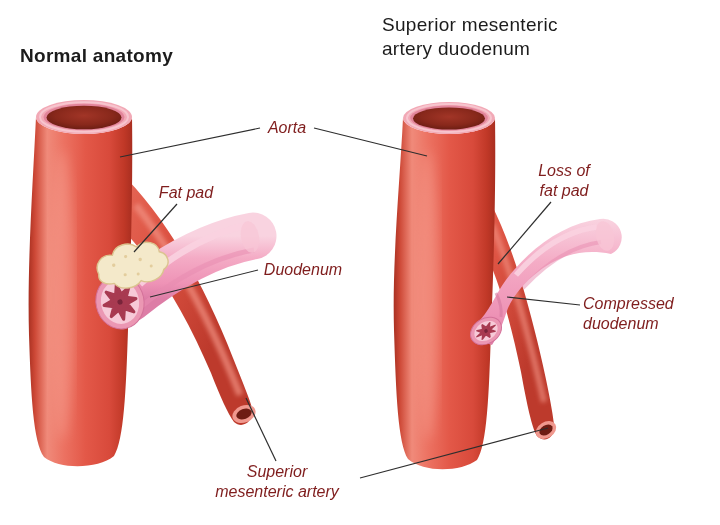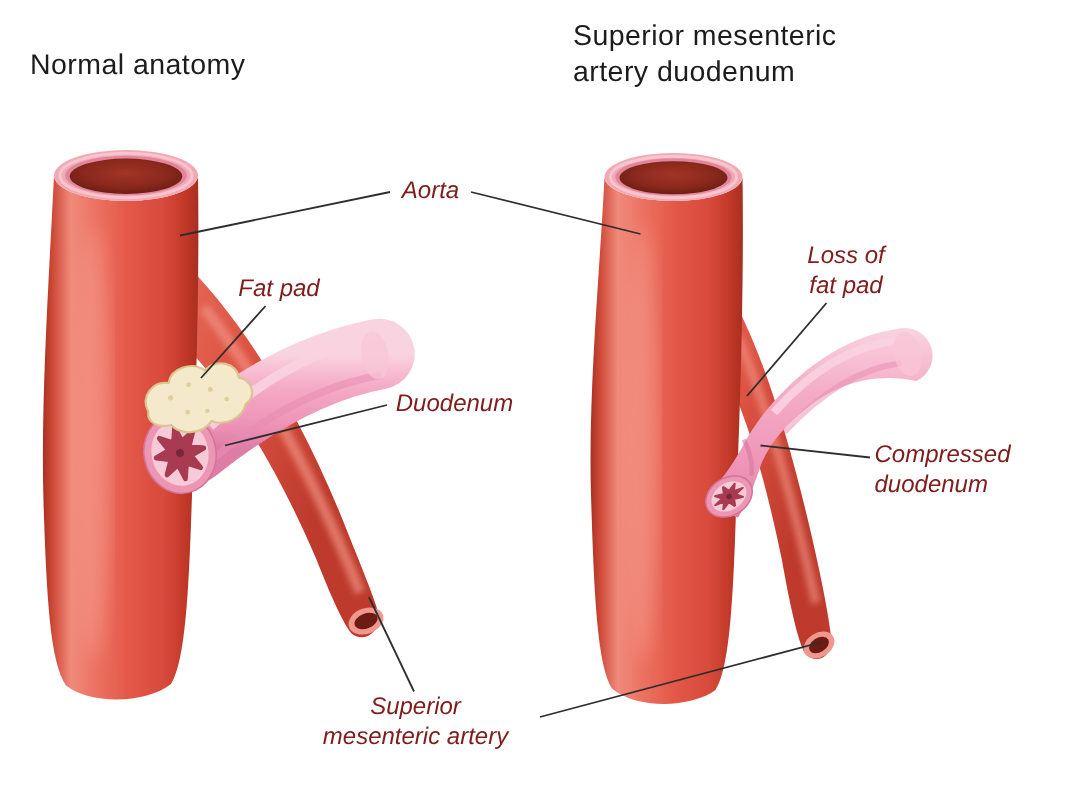--- a/index.html
+++ b/index.html
@@ -159,21 +159,21 @@
       <line x1="314" y1="128" x2="427" y2="156"></line>
       <line x1="177" y1="204" x2="134" y2="252"></line>
       <line x1="258" y1="270" x2="150" y2="297"></line>
       <line x1="551" y1="202" x2="498" y2="264"></line>
       <line x1="580" y1="305" x2="507" y2="297"></line>
       <line x1="276" y1="461" x2="246" y2="398"></line>
       <line x1="360" y1="478" x2="548" y2="428"></line>
     </g>
   </svg>
 
-  <div class="title" style="left:20px; top:32px;">Normal anatomy</div>
+  <div class="title" style="left:20px; top:44px;font-weight:bold;">Normal anatomy</div>
 
   <div class="title" style="left:357px; top:13px;margin-left:25px;">
     <div>Superior mesenteric</div>
     <div>artery duodenum</div>
   </div>
 
   <div class="annotation center" style="left:250px; top:118px; width:74px;">Aorta</div>
 
   <div class="annotation center" style="left:144px; top:183px; width:84px;">Fat pad</div>
 

